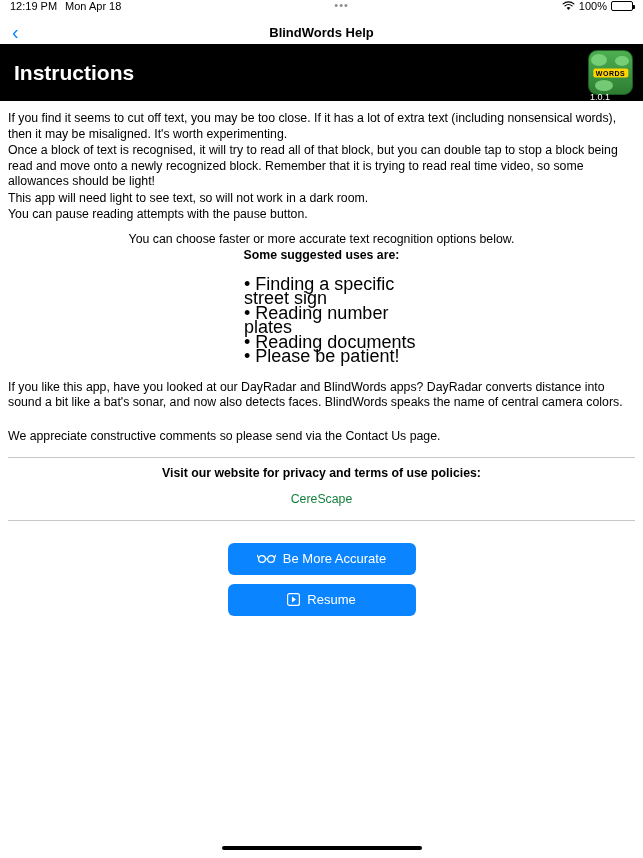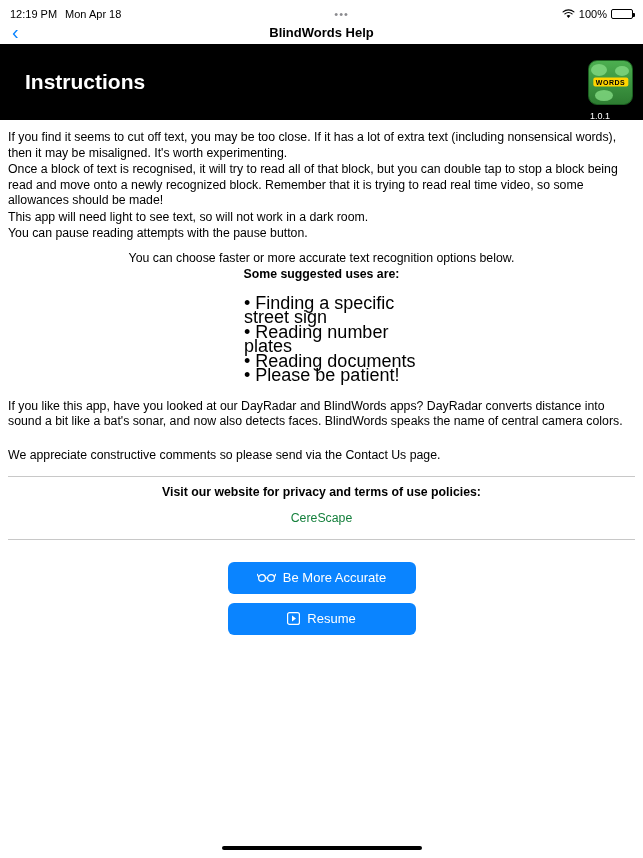--- a/index.html
+++ b/index.html
@@ -13,21 +13,21 @@
     font-family: "Liberation Sans", sans-serif;
     color: #000000;
     overflow: hidden;
     position: relative;
   }
 
   
   .status-bar {
     height: 20px;
     display: flex;
-    align-items: flex-end;
+    align-items: flex-start;
     padding: 0 10px;
     font-size: 11px;
     color: #000;
     box-sizing: border-box;
   }
   .status-left {
     display: flex;
     align-items: center;
     gap: 8px;
     flex: 0 0 auto;
@@ -100,25 +100,25 @@
     text-align: center;
     font-size: 13px;
     font-weight: bold;
     color: #000;
     pointer-events: none;
   }
 
   
   .header-banner {
     background: #000000;
-    height: 76px;
+    height: 57px;
     display: flex;
     align-items: center;
     justify-content: space-between;
-    padding: 0 10px 0 25px;
+    padding: 0 10px 0 14px;
     box-sizing: border-box;
     position: relative;
   }
   .header-title {
     color: #ffffff;
     font-size: 21px;
     font-weight: bold;
   }
   .app-icon-wrap {
     display: flex;
@@ -312,21 +312,21 @@
       <span class="blob b3"></span>
       <span class="word-box">WORDS</span>
     </div>
   </div>
   <div class="version-label">1.0.1</div>
 </div>
 
 <div class="content">
 
   <p class="para">If you find it seems to cut off text, you may be too close. If it has a lot of extra text (including nonsensical words), then it may be misaligned. It's worth experimenting.</p>
-  <p class="para">Once a block of text is recognised, it will try to read all of that block, but you can double tap to stop a block being read and move onto a newly recognized block. Remember that it is trying to read real time video, so some allowances should be made!</p>
+  <p class="para">Once a block of text is recognised, it will try to read all of that block, but you can double tap to stop a block being read and move onto a newly recognized block. Remember that it is trying to read real time video, so some allowances should be light!</p>
   <p class="para">This app will need light to see text, so will not work in a dark room.</p>
   <p class="para">You can pause reading attempts with the pause button.</p>
 
   <p class="center-line">You can choose faster or more accurate text recognition options below.</p>
   <p class="center-bold">Some suggested uses are:</p>
 
   <ul class="bullets">
     <li>• Finding a specific street sign</li>
     <li>• Reading number plates</li>
     <li>• Reading documents</li>

